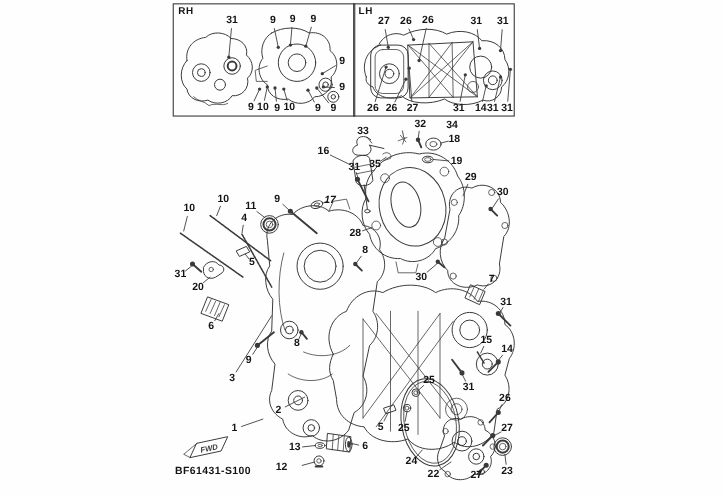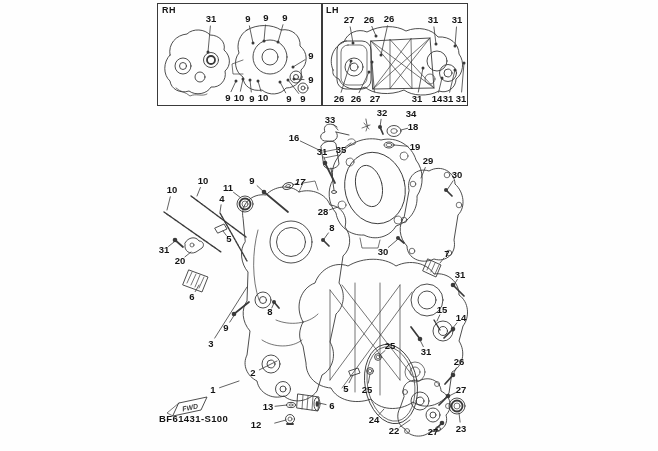--- a/index.html
+++ b/index.html
@@ -16,21 +16,21 @@
       stroke:var(--line-color);fill:none;stroke-width:.9;stroke-linecap:round;stroke-linejoin:round;}
   #art .fill{fill:var(--line-color);stroke:none;}
   #art .mid{stroke-width:1.8;}
   #art .thin{stroke-width:.7;}
   #art .shaft{stroke-width:1.7;}
   #art .stud{stroke-width:1.4;stroke-dasharray:2.2 1;}
   #leaders line{stroke-width:.8;}
   #callout-layer{position:absolute;left:0;top:0;width:554px;height:451px;z-index:3;pointer-events:none;}
   .callout{position:absolute;transform:translate(-50%,-50%);font-size:9.5px;font-weight:700;
            color:var(--text-color);line-height:1;white-space:nowrap;}
-  .code{position:absolute;left:159px;top:413px;font-size:9.5px;font-weight:600;
+  .code{position:absolute;left:159px;top:423px;font-size:9.5px;font-weight:600;
         letter-spacing:.4px;color:var(--text-color);z-index:3;text-align:center;}
   #fwd text{font-size:7px;font-weight:700;font-style:italic;fill:var(--line-color);stroke:none;}
 </style>
 </head>
 <body>
 
 <div class="canvas">
 
   <div class="inset" id="rh-box">
     <span class="inset-label">RH</span>

